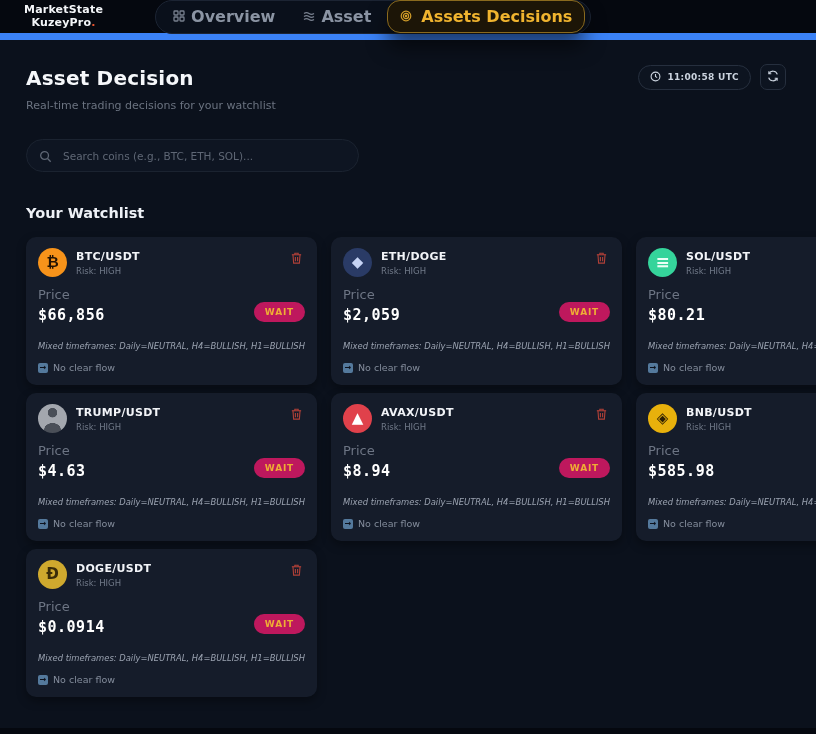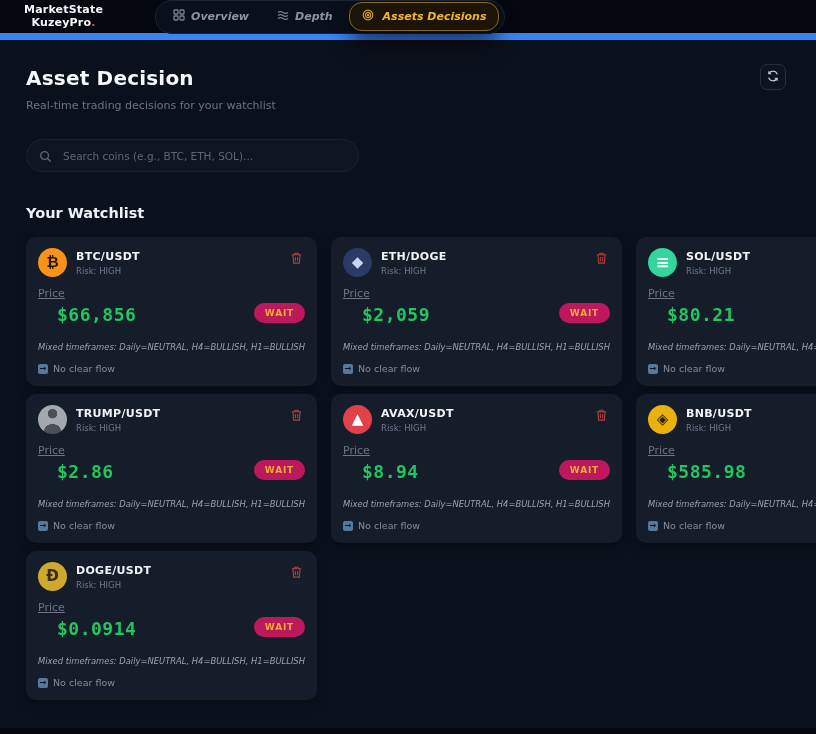--- a/index.html
+++ b/index.html
@@ -17,23 +17,22 @@
     line-height:1.15; color:#f4f6f9; letter-spacing:.2px; }
   .logo .dot { color:#e8542f; }
   .tabbar {
     margin-left:52px; display:flex; align-items:center; gap:4px;
     background:#0a101b; border:1px solid #1c2433; border-radius:17px;
     padding:3px 5px; height:34px;
   }
   .tab {
     display:flex; align-items:center; gap:6px; border:none; cursor:pointer;
     background:transparent; color:#8b94a3; font-family:inherit;
-    font-size:11px; font-weight:bold; padding:6px 12px; border-radius:13px;
+    font-size:16px; font-weight:bold; padding:6px 12px; border-radius:13px;
     white-space:nowrap;
-    font-style:italic;
   }
   .tab svg { opacity:.85; }
   .tab.active {
     color:#f0b42f; background:#1c1507; border:1px solid #8a6a1e;
     box-shadow:0 14px 20px rgba(0,0,0,.55);
     gap:9px;
   }
   .topbar-right { margin-left:auto; margin-right:8px; display:flex; align-items:center;
     gap:8px; background:#0a101b; border:1px solid #1c2433; border-radius:15px;
     padding:3px 9px 3px 6px; height:29px; }
@@ -94,24 +93,24 @@
       #a3a7ae;
   }
   .pair { font-size:11px; font-weight:bold; color:#f2f4f8; letter-spacing:.3px; }
   .risk { font-size:8.5px; color:#717a89; margin-top:3px; }
   .trash {
     position:absolute; top:12px; right:12px; background:none; border:none;
     color:#b04038; cursor:pointer; padding:2px;
   }
   .price-row { display:flex; justify-content:space-between; align-items:flex-end;
     margin-top:10px; }
-  .price-label { font-size:11px; color:#6d7584;text-decoration:underline; }
+  .price-label { font-size:13px; color:#6d7584; }
   .price { font-family:"DejaVu Sans Mono","Liberation Mono",monospace;
-    font-size:18px; font-weight:bold; color:#22c55e; margin-top:4px;
-    letter-spacing:.5px;margin-left:19px; }
+    font-size:15px; font-weight:bold; color:#ffffff; margin-top:4px;
+    letter-spacing:.5px; }
   .decision {
     font-size:9px; font-weight:bold; letter-spacing:.8px; color:#eead35;
     background:#be185d; border-radius:10px; padding:5px 11px; margin-bottom:2px;
   }
   .timeframes { margin-top:17px; font-size:8.4px; color:#9aa2b0;
     white-space:nowrap; overflow:hidden;font-style:italic; }
   .flow { display:flex; align-items:center; gap:5px; margin-top:11px; }
   .flow-icon {
     width:10px; height:10px; border-radius:2px; background:#54799c; color:#0c111c;
     font-size:8px; line-height:10px; text-align:center; font-weight:bold;
@@ -141,21 +140,21 @@
       <span>Overview</span>
     </button>
     <button class="tab">
       <span>
         <svg width="12" height="12" viewBox="0 0 12 12" fill="none" stroke="currentColor" stroke-width="1.2">
           <path d="M1 3.5c1.6-1.2 3.4-1.2 5 0s3.4 1.2 5 0"></path>
           <path d="M1 6.5c1.6-1.2 3.4-1.2 5 0s3.4 1.2 5 0"></path>
           <path d="M1 9.5c1.6-1.2 3.4-1.2 5 0s3.4 1.2 5 0"></path>
         </svg>
       </span>
-      <span>Depth</span>
+      <span>Asset</span>
     </button>
     <button class="tab active">
       <span>
         <svg width="12" height="12" viewBox="0 0 12 12" fill="none" stroke="currentColor" stroke-width="1.2">
           <circle cx="6" cy="6" r="4.8"></circle>
             <circle cx="6" cy="6" r="2.6"></circle>
             <circle cx="6" cy="6" r="0.6" fill="currentColor"></circle>
         </svg>
       </span>
       <span>Assets Decisions</span>
@@ -164,20 +163,29 @@
 
 </header>
 
 <main class="page">
   <div class="title-row">
     <div>
       <h1 class="page-title">Asset Decision</h1>
       <p class="page-sub">Real-time trading decisions for your watchlist</p>
     </div>
     <div class="title-right">
+      <span class="clock-pill">
+        <span>
+          <svg width="11" height="11" viewBox="0 0 12 12" fill="none" stroke="currentColor" stroke-width="1.2">
+            <circle cx="6" cy="6" r="4.8"></circle>
+              <path d="M6 3.4V6l1.8 1.2"></path>
+          </svg>
+        </span>
+        <span>11:00:58 UTC</span>
+      </span>
       <button class="refresh-btn">
         <span>
           <svg width="12" height="12" viewBox="0 0 14 14" fill="none" stroke="currentColor" stroke-width="1.4">
             <path d="M12 5.2A5.2 5.2 0 0 0 2.4 4.2"></path>
               <path d="M2 8.8a5.2 5.2 0 0 0 9.6 1"></path>
             <path d="M2.2 1.6v2.8H5"></path>
               <path d="M11.8 12.4V9.6H9"></path>
           </svg>
         </span>
       </button>
@@ -300,21 +308,21 @@
       <svg width="13" height="14" viewBox="0 0 14 15" fill="none" stroke="currentColor" stroke-width="1.2">
         <path d="M2 4h10"></path>
             <path d="M5.2 4V2.4h3.6V4"></path>
             <path d="M3.2 4l.7 9h6.2l.7-9"></path>
         <path d="M5.8 6.3v4.6M8.2 6.3v4.6"></path>
       </svg>
     </button>
     <div class="price-row">
       <div>
         <div class="price-label">Price</div>
-        <div class="price">$2.86</div>
+        <div class="price">$4.63</div>
       </div>
       <span class="decision">WAIT</span>
     </div>
     <div class="timeframes">Mixed timeframes: Daily=NEUTRAL, H4=BULLISH, H1=BULLISH</div>
     <div class="flow">
       <span class="flow-icon">→</span>
       <span class="flow-text">No clear flow</span>
     </div>
   </article>
 

